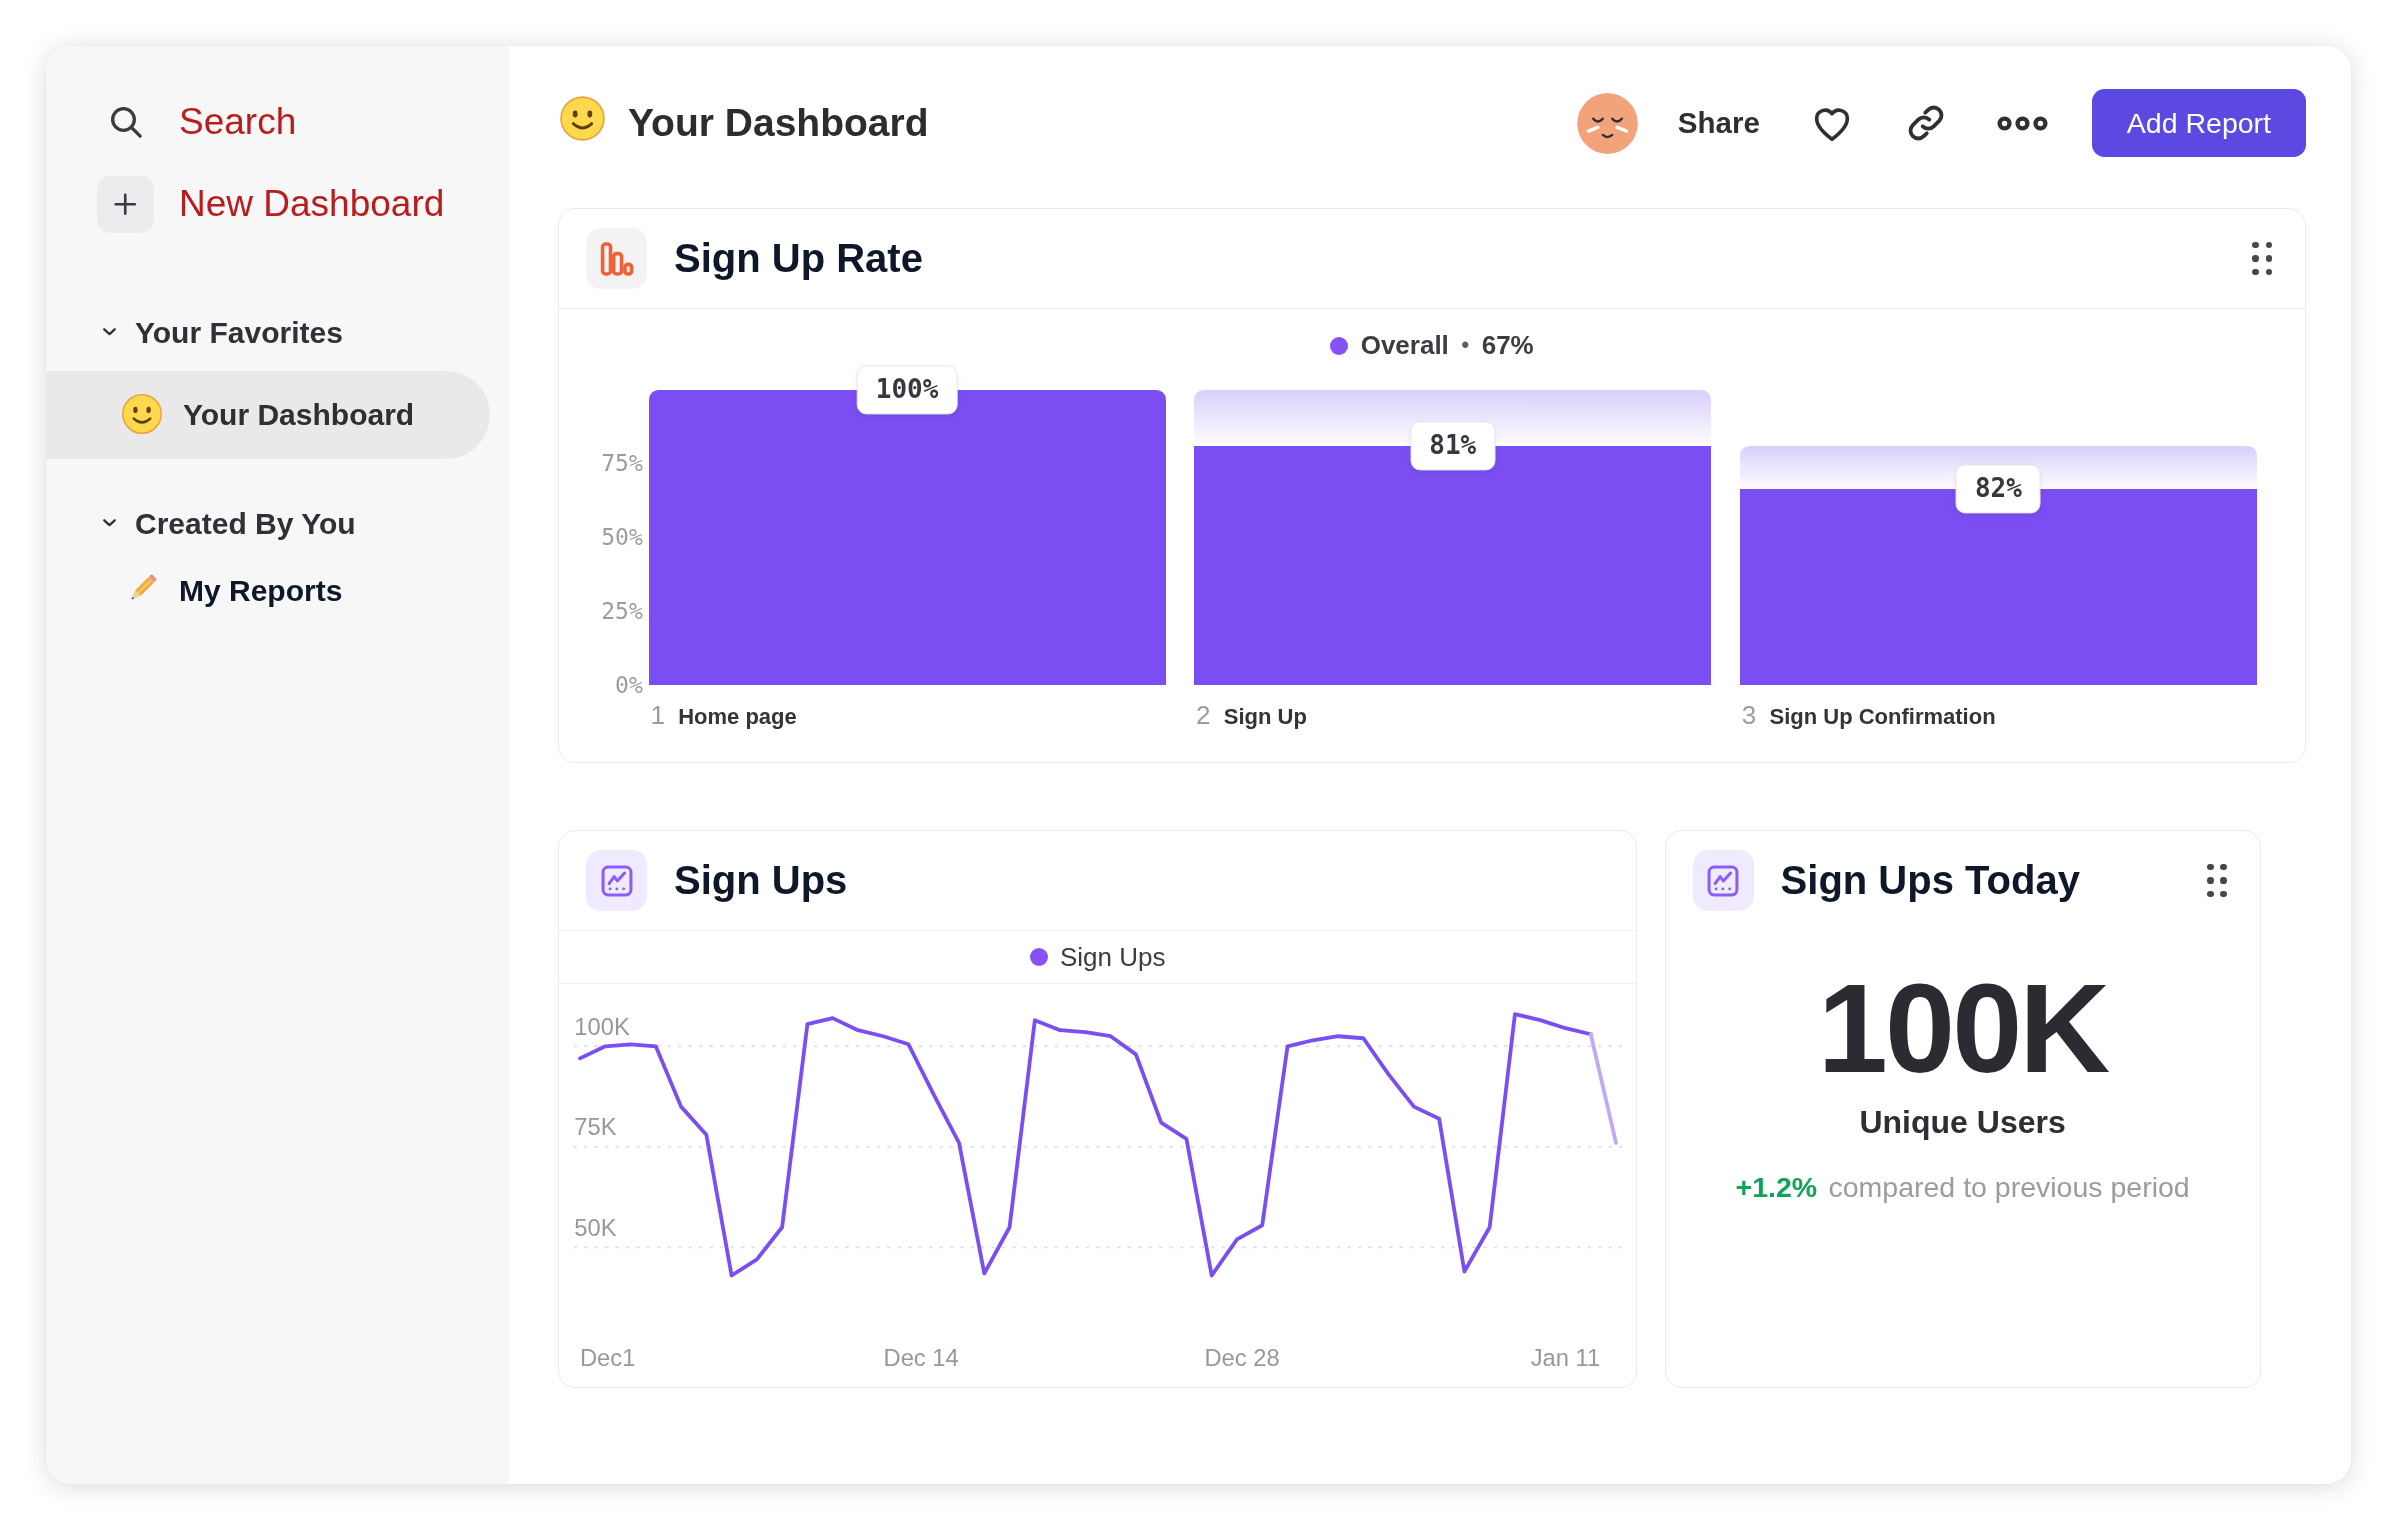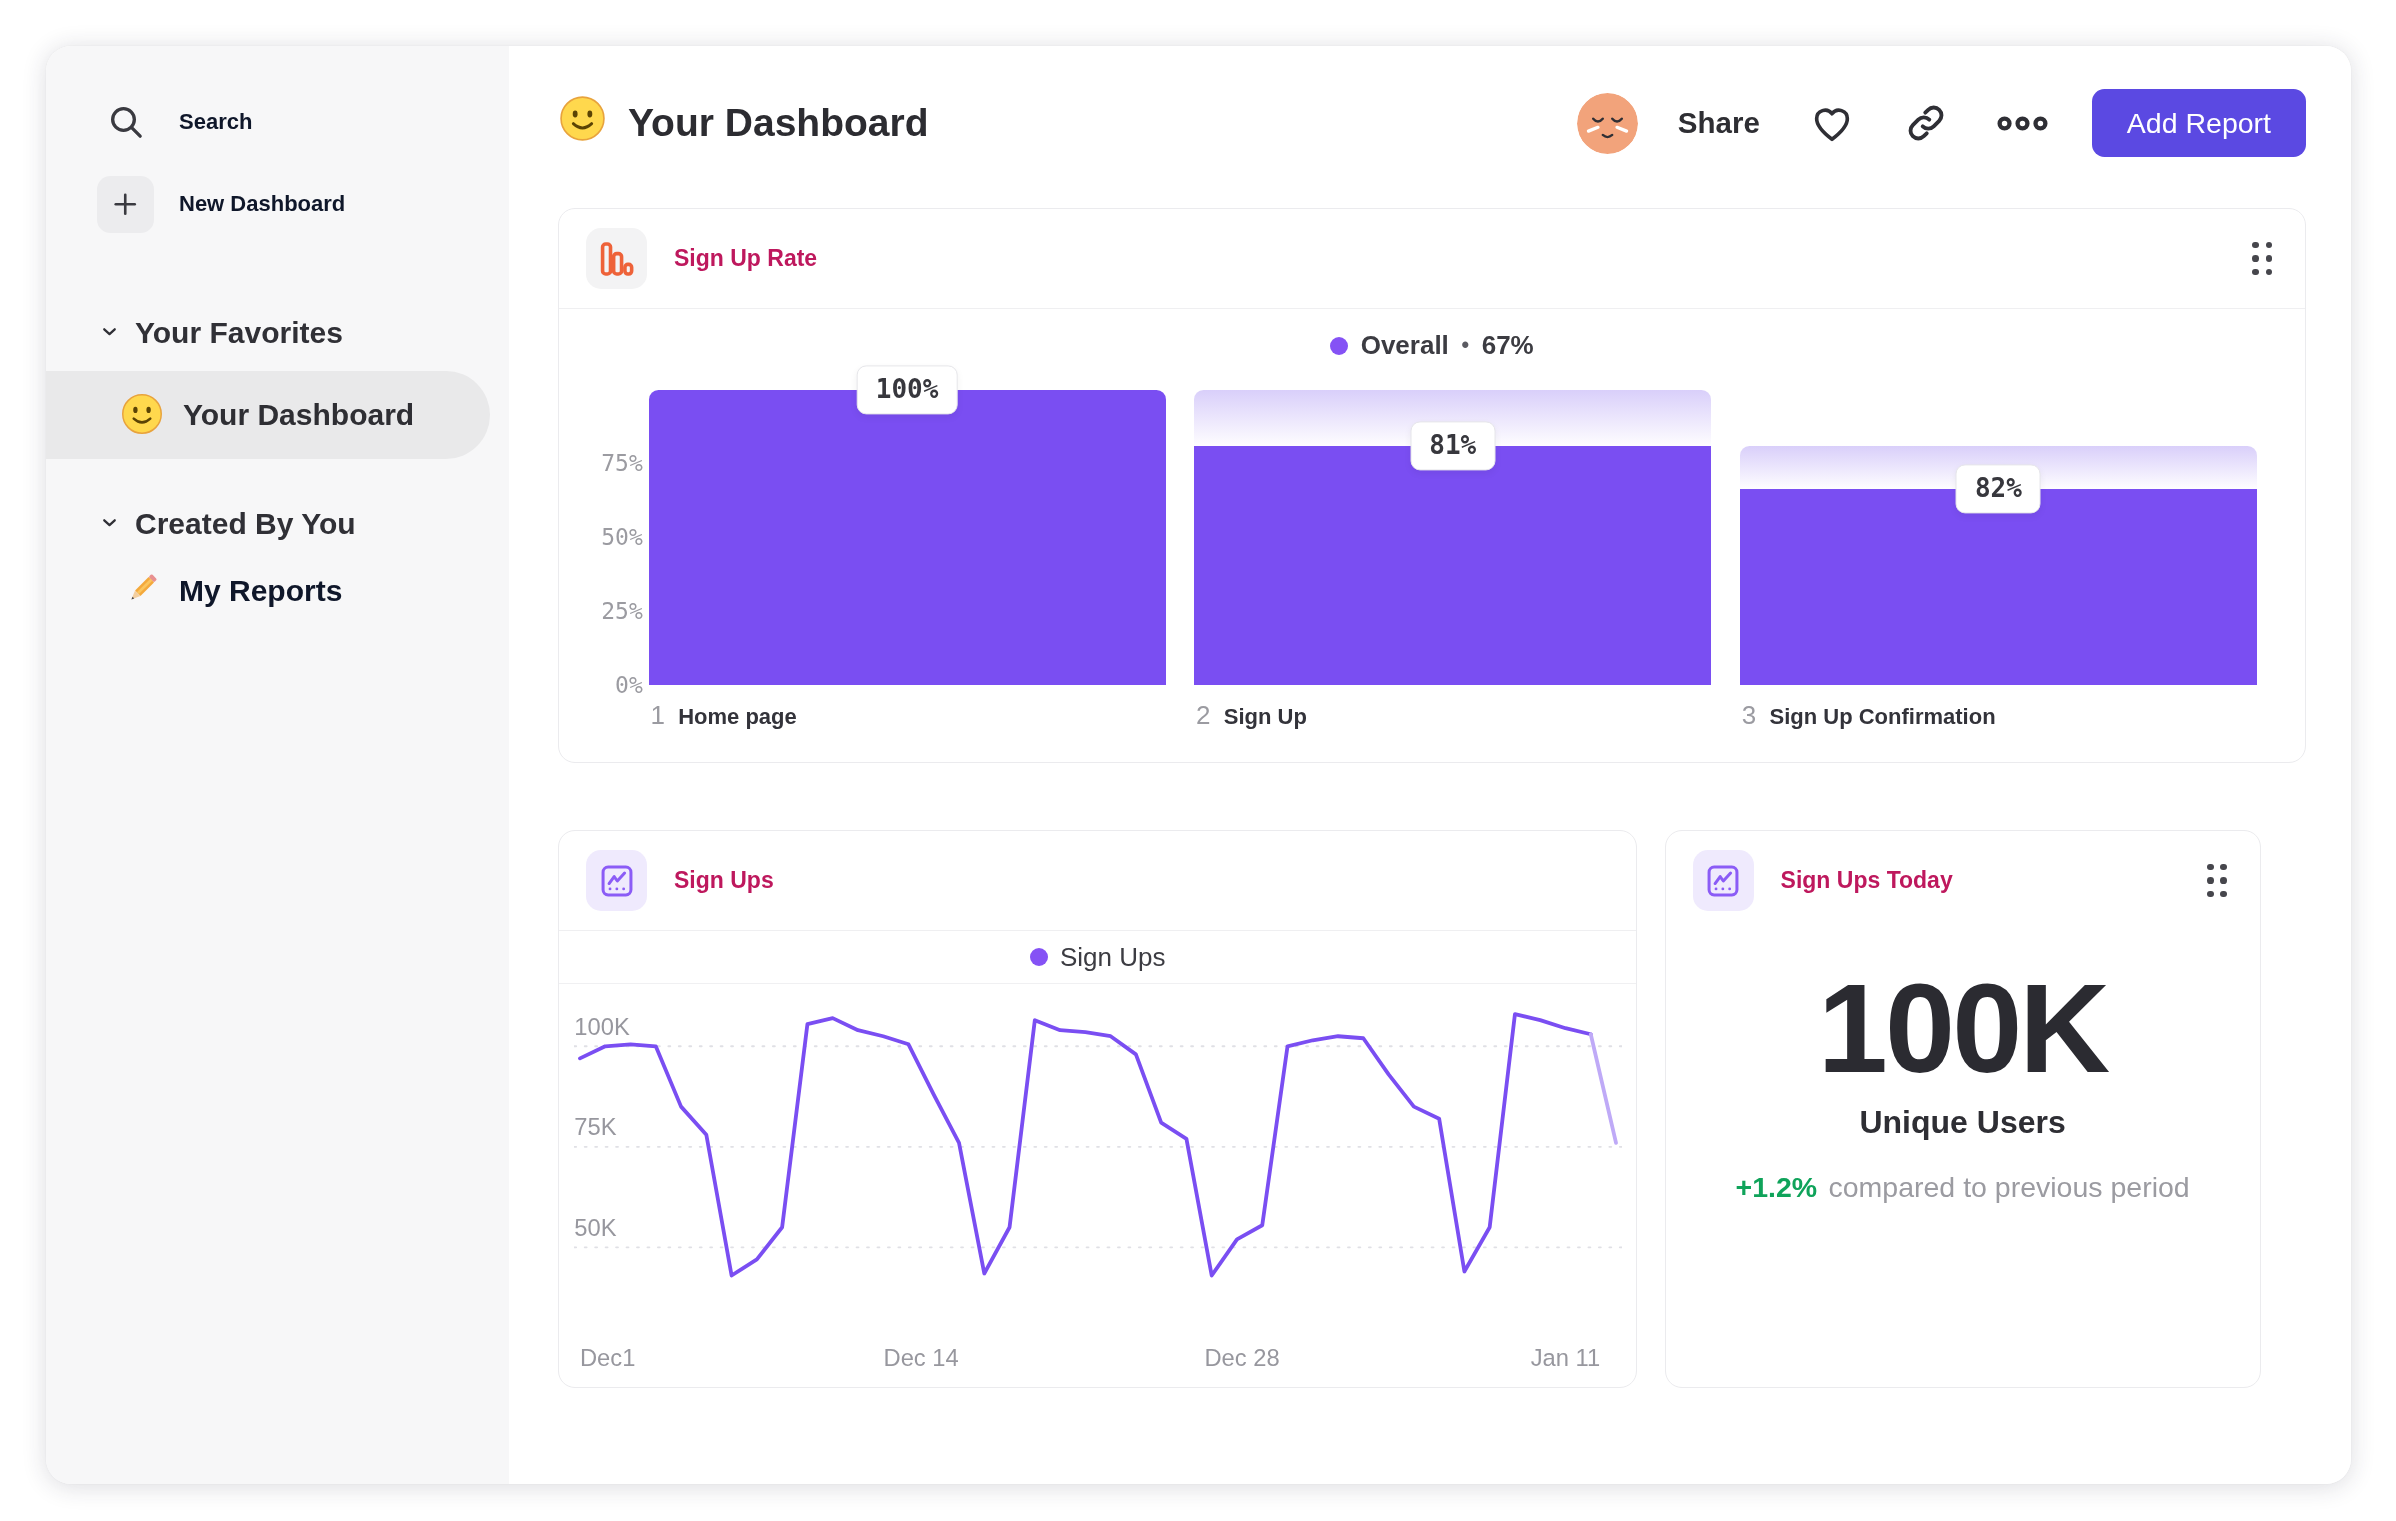--- a/index.html
+++ b/index.html
@@ -10,21 +10,21 @@
     position:absolute; left:46px; top:46px; width:2305px; height:1438px;
     background:#ffffff; border-radius:25px;
     box-shadow:0 2.9px 25px rgba(40,40,60,.16), 0 0 1.9px rgba(0,0,0,.06);
     display:flex; overflow:hidden;
   }
 
   
   .sidebar { width:463px; min-width:463px; background:#f7f7f8; padding-top:35px; }
   .side-item { display:flex; align-items:center; height:82px; padding-left:49px; cursor:pointer; }
   .side-item .ic { width:61px; height:61px; display:flex; align-items:center; justify-content:center; margin-right:23px; }
-  .side-item .lbl { font-size:22px; font-weight:700; color:#0f172a; }
+  .side-item .lbl { font-size:37px; font-weight:400; color:#b91c1c; }
   .chip { width:57px; height:57px; background:#ececee; border-radius:13.3px; display:flex; align-items:center; justify-content:center; }
   .section-hd { display:flex; align-items:center; gap:15px; height:42px; padding-left:53px; cursor:pointer; }
   .section-hd.fav { margin-top:67px; }
   .section-hd.created { margin-top:44px; }
   .section-hd .lbl { font-size:30px; font-weight:700; color:#303036; }
   .pill {
     margin-top:17px; height:88px; width:444px; background:#e9e9ea;
     border-radius:0 44px 44px 0; display:flex; align-items:center; padding-left:74px; gap:19px; cursor:pointer;
   }
   .pill .lbl { font-size:30px; font-weight:700; color:#2e2e33; }
@@ -44,21 +44,21 @@
     background:#5b49e2; color:#ffffff; font-size:28.5px; font-weight:400; font-family:inherit; cursor:pointer;
   }
 
   
   .card { background:#fff; border:1.4px solid #ebebee; border-radius:17px; }
   .card-hd { display:flex; align-items:center; padding:19px 27px; border-bottom:1.4px solid #efeff1; }
   .card-hd.no-line { border-bottom:none; }
   .type-chip { width:61px; height:61px; border-radius:15px; display:flex; align-items:center; justify-content:center; }
   .type-chip.gray { background:#f3f3f4; }
   .type-chip.lav { background:#efeafd; }
-  .card-title { margin-left:27px; font-size:23px; font-weight:700; color:#be185d; }
+  .card-title { margin-left:27px; font-size:40px; font-weight:700; color:#0f172a; }
   .handle { margin-left:auto; display:grid; grid-template-columns:repeat(2, 6.7px); grid-auto-rows:6.7px; gap:6.7px; cursor:grab; padding:5.7px; }
   .handle i { width:6.7px; height:6.7px; border-radius:50%; background:#46464c; }
 
   .funnel-card { margin-top:49px; width:1748px; height:555px; }
   .legend { display:flex; align-items:center; justify-content:center; gap:12.4px; margin-top:21px; font-size:26px; color:#3c3c42; cursor:pointer; }
   .legend .dot { width:18px; height:18px; border-radius:50%; background:#8552f5; }
   .legend b { font-weight:700; }
   .legend .sep { color:#5b5b62; font-size:23px; }
 
   .funnel-body { display:flex; padding:28.5px 48px 0 28.5px; }

